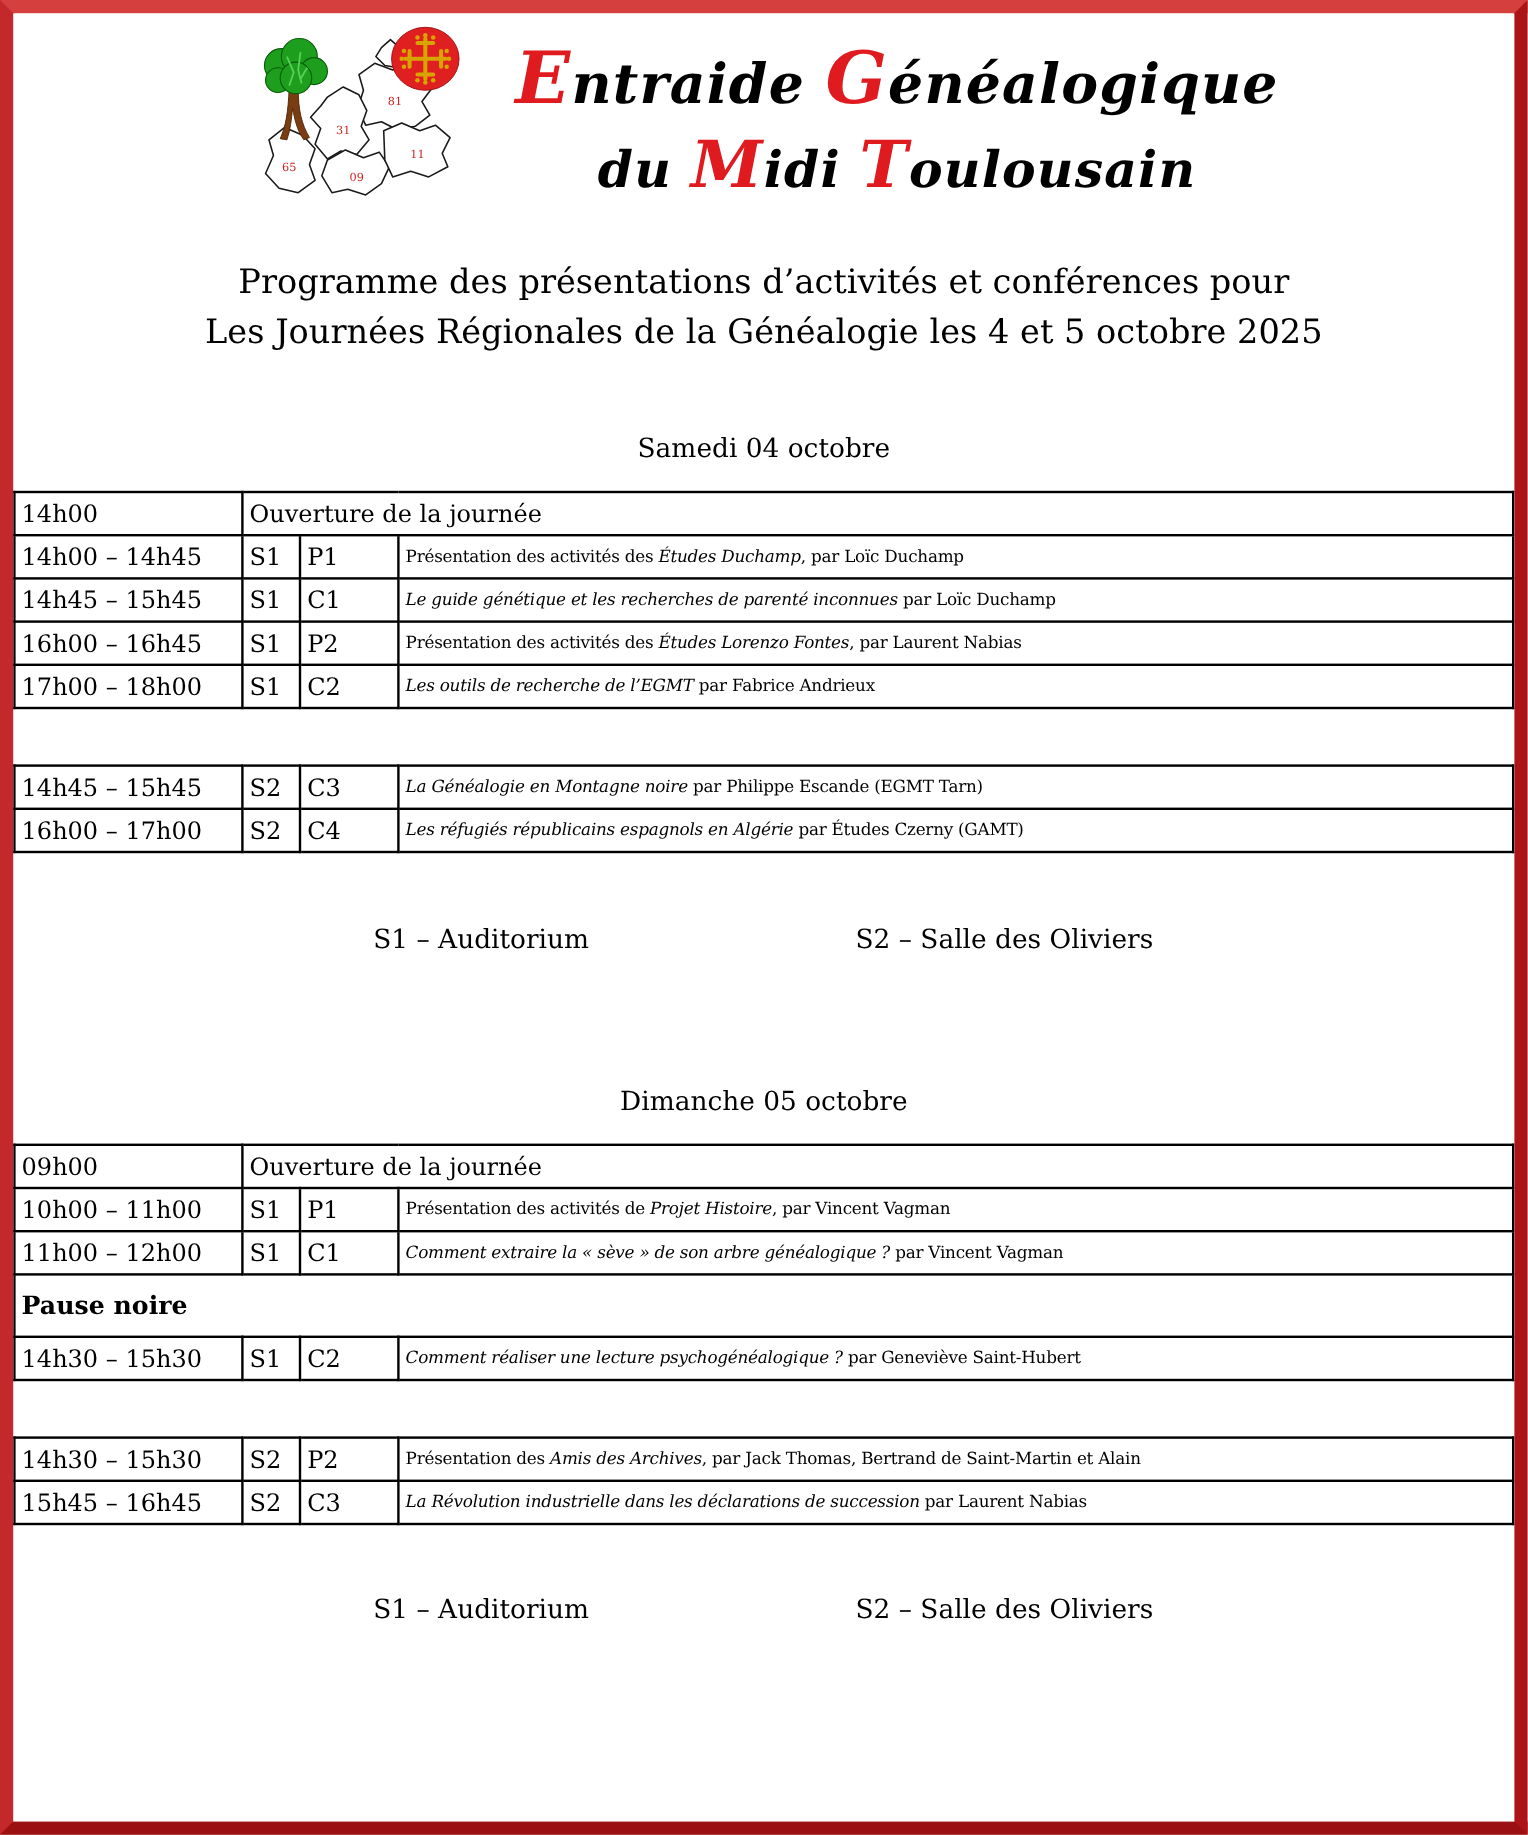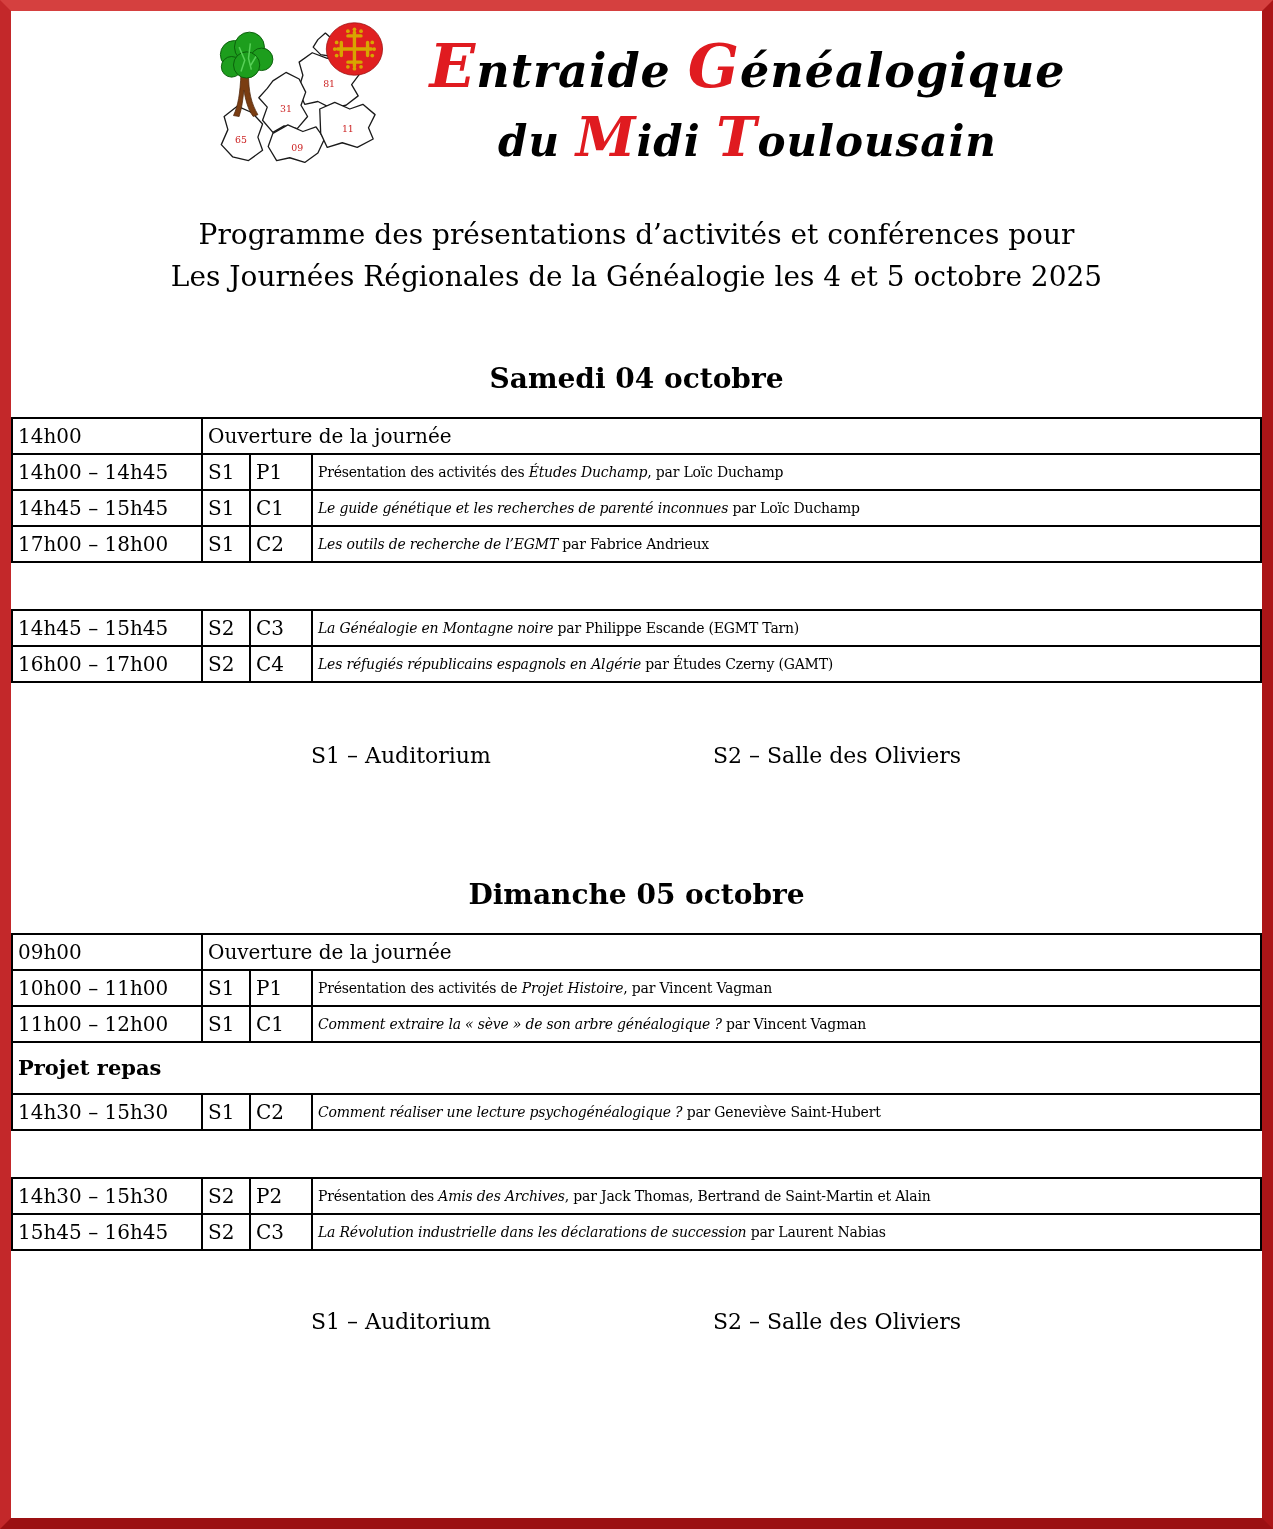--- a/index.html
+++ b/index.html
@@ -20,30 +20,30 @@
   .brand .line1{font-size:46px;letter-spacing:1px;}
   .brand .line2{font-size:42px;letter-spacing:1px;}
   .brand .initial{color:#e01b20;}
   .brand .line1 .initial{font-size:60px;}
   .brand .line2 .initial{font-size:54px;}
 
   
   .doc-title{margin-top:42px;text-align:center;font-size:28px;line-height:1.5;}
 
   
-  .day-heading{margin:0;margin-top:64px;text-align:center;font-size:28px;font-weight:bold;}
+  .day-heading{margin:0;margin-top:64px;text-align:center;font-size:22px;font-weight:normal;}
   .day-heading.sunday{margin-top:110px;}
 
   
   table{border-collapse:collapse;width:100%;table-layout:fixed;margin-top:22px;}
   table.sub{margin-top:46px;}
   td{border:2px solid #000;font-size:20px;text-align:left;height:32px;padding:1px 5px;overflow:hidden;}
   .c-time{width:190px;}
   .c-room{width:48px;}
-  .c-code{width:62px;}
+  .c-code{width:82px;}
   .c-desc{font-size:14px;letter-spacing:-0.2px;}
   .c-desc .it{font-style:italic;}
   .nowrap{white-space:nowrap;}
   td.pause{height:48px;font-weight:bold;font-size:21px;}
 
   
   .legend{display:flex;margin-top:60px;padding-left:300px;gap:222px;font-size:22px;}
   .legend.bottom{margin-top:58px;}
 </style>
 </head>
@@ -137,20 +137,26 @@
       <td class="c-code">P1</td>
       <td class="c-desc"><span>Présentation des activités des </span><span class="it">Études Duchamp</span><span>, par Loïc Duchamp</span></td>
     </tr>
     <tr>
       <td class="c-time">14h45 – 15h45</td>
       <td class="c-room">S1</td>
       <td class="c-code">C1</td>
       <td class="c-desc"><span></span><span class="it">Le guide génétique et les recherches de parenté inconnues</span><span> par Loïc Duchamp</span></td>
     </tr>
     <tr>
+      <td class="c-time">16h00 – 16h45</td>
+      <td class="c-room">S1</td>
+      <td class="c-code">P2</td>
+      <td class="c-desc"><span>Présentation des activités des </span><span class="it">Études Lorenzo Fontes</span><span>, par Laurent Nabias</span></td>
+    </tr>
+    <tr>
       <td class="c-time">17h00 – 18h00</td>
       <td class="c-room">S1</td>
       <td class="c-code">C2</td>
       <td class="c-desc"><span></span><span class="it">Les outils de recherche de l’EGMT</span><span> par Fabrice Andrieux</span></td>
     </tr>
   </tbody>
     </table>
 
   <table class="sub">
     <colgroup>
@@ -200,21 +206,21 @@
       <td class="c-code">P1</td>
       <td class="c-desc"><span>Présentation des activités de </span><span class="it">Projet Histoire</span><span>, par Vincent Vagman</span></td>
     </tr>
     <tr>
       <td class="c-time">11h00 – 12h00</td>
       <td class="c-room">S1</td>
       <td class="c-code">C1</td>
       <td class="c-desc"><span></span><span class="it">Comment extraire la « sève » de son arbre généalogique ?</span><span> par Vincent Vagman</span></td>
     </tr>
     <tr>
-      <td colspan="4" class="pause">Projet repas</td>
+      <td colspan="4" class="pause">Pause noire</td>
     </tr>
     <tr>
       <td class="c-time">14h30 – 15h30</td>
       <td class="c-room">S1</td>
       <td class="c-code">C2</td>
       <td class="c-desc"><span></span><span class="it">Comment réaliser une lecture psychogénéalogique ?</span><span> par Geneviève Saint-Hubert</span></td>
     </tr>
   </tbody>
     </table>
 

